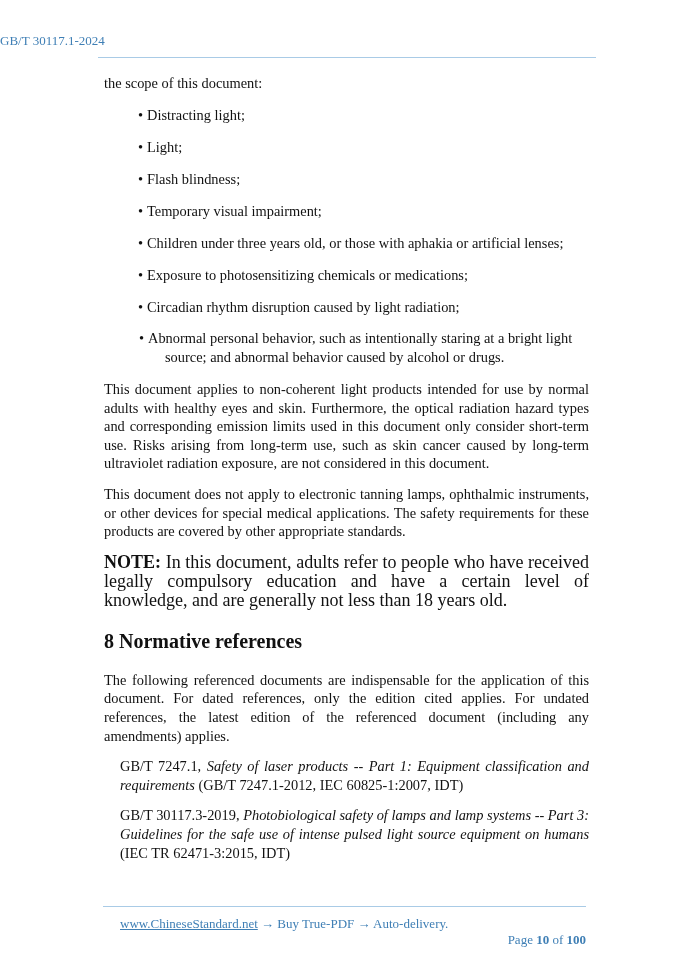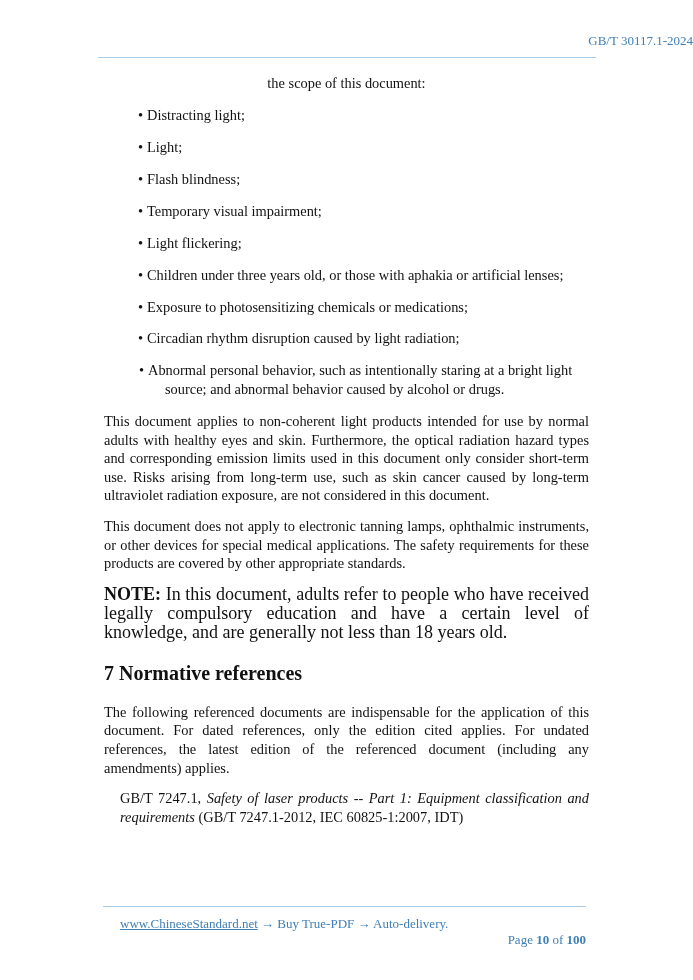--- a/index.html
+++ b/index.html
@@ -1,25 +1,25 @@
 <!DOCTYPE html>
 <html><head>
 <meta charset="utf-8">
 <style>
   html, body { margin: 0; padding: 0; background: #ffffff; }
   body { width: 693px; height: 980px; position: relative; overflow: hidden;
          font-family: "Liberation Serif", "DejaVu Serif", serif; color: #111; }
-  .header-title { position: absolute; top: 33px; left: 0; width: 693px; text-align: right;
+  .header-title { position: absolute; top: 33px; left: 0; width: 693px; text-align: left;
                   font-size: 13px; color: #3f7fb5; }
   .rule { position: absolute; height: 1px; background: #a9cbe6; }
   .rule.top { top: 57px; left: 98px; width: 498px; }
   .rule.bottom { top: 906px; left: 103px; width: 483px; }
   .content { position: absolute; top: 74px; left: 104px; width: 485px; font-size: 14.4px; line-height: 18.6px; }
   .content p { margin: 0; }
-  .intro { margin-bottom: 13px !important; text-align: center; }
+  .intro { margin-bottom: 13px !important; }
   .bullets { list-style: none; margin: 0; padding: 0; }
   .bullets li { padding-left: 17px; text-indent: -9px; margin-left: 26px; margin-bottom: 13.4px; }
   .bullets li .dot { display: inline-block; width: 9px; text-indent: 0; }
   .bullets li.multi { padding-left: 35px; text-indent: -26px; }
   .para { text-align: justify; margin-bottom: 12px !important; }
   .note { font-size: 18px; line-height: 19px; text-align: justify; margin-bottom: 19px !important; }
   .note b { font-weight: bold; }
   h2 { font-size: 20px; font-weight: bold; margin: 0 0 18px 0; line-height: 24px; }
   .ref { margin-left: 16px !important; text-align: justify; margin-bottom: 12px !important; }
   .ref i { font-style: italic; }
@@ -36,36 +36,36 @@
 <div class="rule top"></div>
 
 <div class="content">
   <p class="intro">the scope of this document:</p>
 
   <ul class="bullets">
     <li><span class="dot">•</span><span>Distracting light;</span></li>
     <li><span class="dot">•</span><span>Light;</span></li>
     <li><span class="dot">•</span><span>Flash blindness;</span></li>
     <li><span class="dot">•</span><span>Temporary visual impairment;</span></li>
-    <li><span class="dot">•</span><span>Light flickering;</span></li>
     <li><span class="dot">•</span><span>Children under three years old, or those with aphakia or artificial lenses;</span></li>
     <li><span class="dot">•</span><span>Exposure to photosensitizing chemicals or medications;</span></li>
     <li><span class="dot">•</span><span>Circadian rhythm disruption caused by light radiation;</span></li>
     <li class="multi"><span class="dot">•</span><span>Abnormal personal behavior, such as intentionally staring at a bright light source; and abnormal behavior caused by alcohol or drugs.</span></li>
   </ul>
 
   <p class="para">This document applies to non-coherent light products intended for use by normal adults with healthy eyes and skin. Furthermore, the optical radiation hazard types and corresponding emission limits used in this document only consider short-term use. Risks arising from long-term use, such as skin cancer caused by long-term ultraviolet radiation exposure, are not considered in this document.</p>
   <p class="para">This document does not apply to electronic tanning lamps, ophthalmic instruments, or other devices for special medical applications. The safety requirements for these products are covered by other appropriate standards.</p>
 
   <p class="note"><b>NOTE:</b><span> In this document, adults refer to people who have received legally compulsory education and have a certain level of knowledge, and are generally not less than 18 years old.</span></p>
 
-  <h2>7 Normative references</h2>
+  <h2>8 Normative references</h2>
 
   <p class="para">The following referenced documents are indispensable for the application of this document. For dated references, only the edition cited applies. For undated references, the latest edition of the referenced document (including any amendments) applies.</p>
 
   <p class="ref"><span>GB/T 7247.1, </span><i>Safety of laser products -- Part 1: Equipment classification and requirements</i><span> (GB/T 7247.1-2012, IEC 60825-1:2007, IDT)</span></p>
+  <p class="ref"><span>GB/T 30117.3-2019, </span><i>Photobiological safety of lamps and lamp systems -- Part 3: Guidelines for the safe use of intense pulsed light source equipment on humans</i><span> (IEC TR 62471-3:2015, IDT)</span></p>
 </div>
 
 <div class="rule bottom"></div>
 <div class="footer">
   <div class="left"><span class="link">www.ChineseStandard.net</span><span> → </span><span>Buy True-PDF</span><span> → </span><span>Auto-delivery.</span></div>
   <div class="right"><span>Page </span><b>10</b><span> of </span><b>100</b></div>
 </div>
 
 </body></html>

